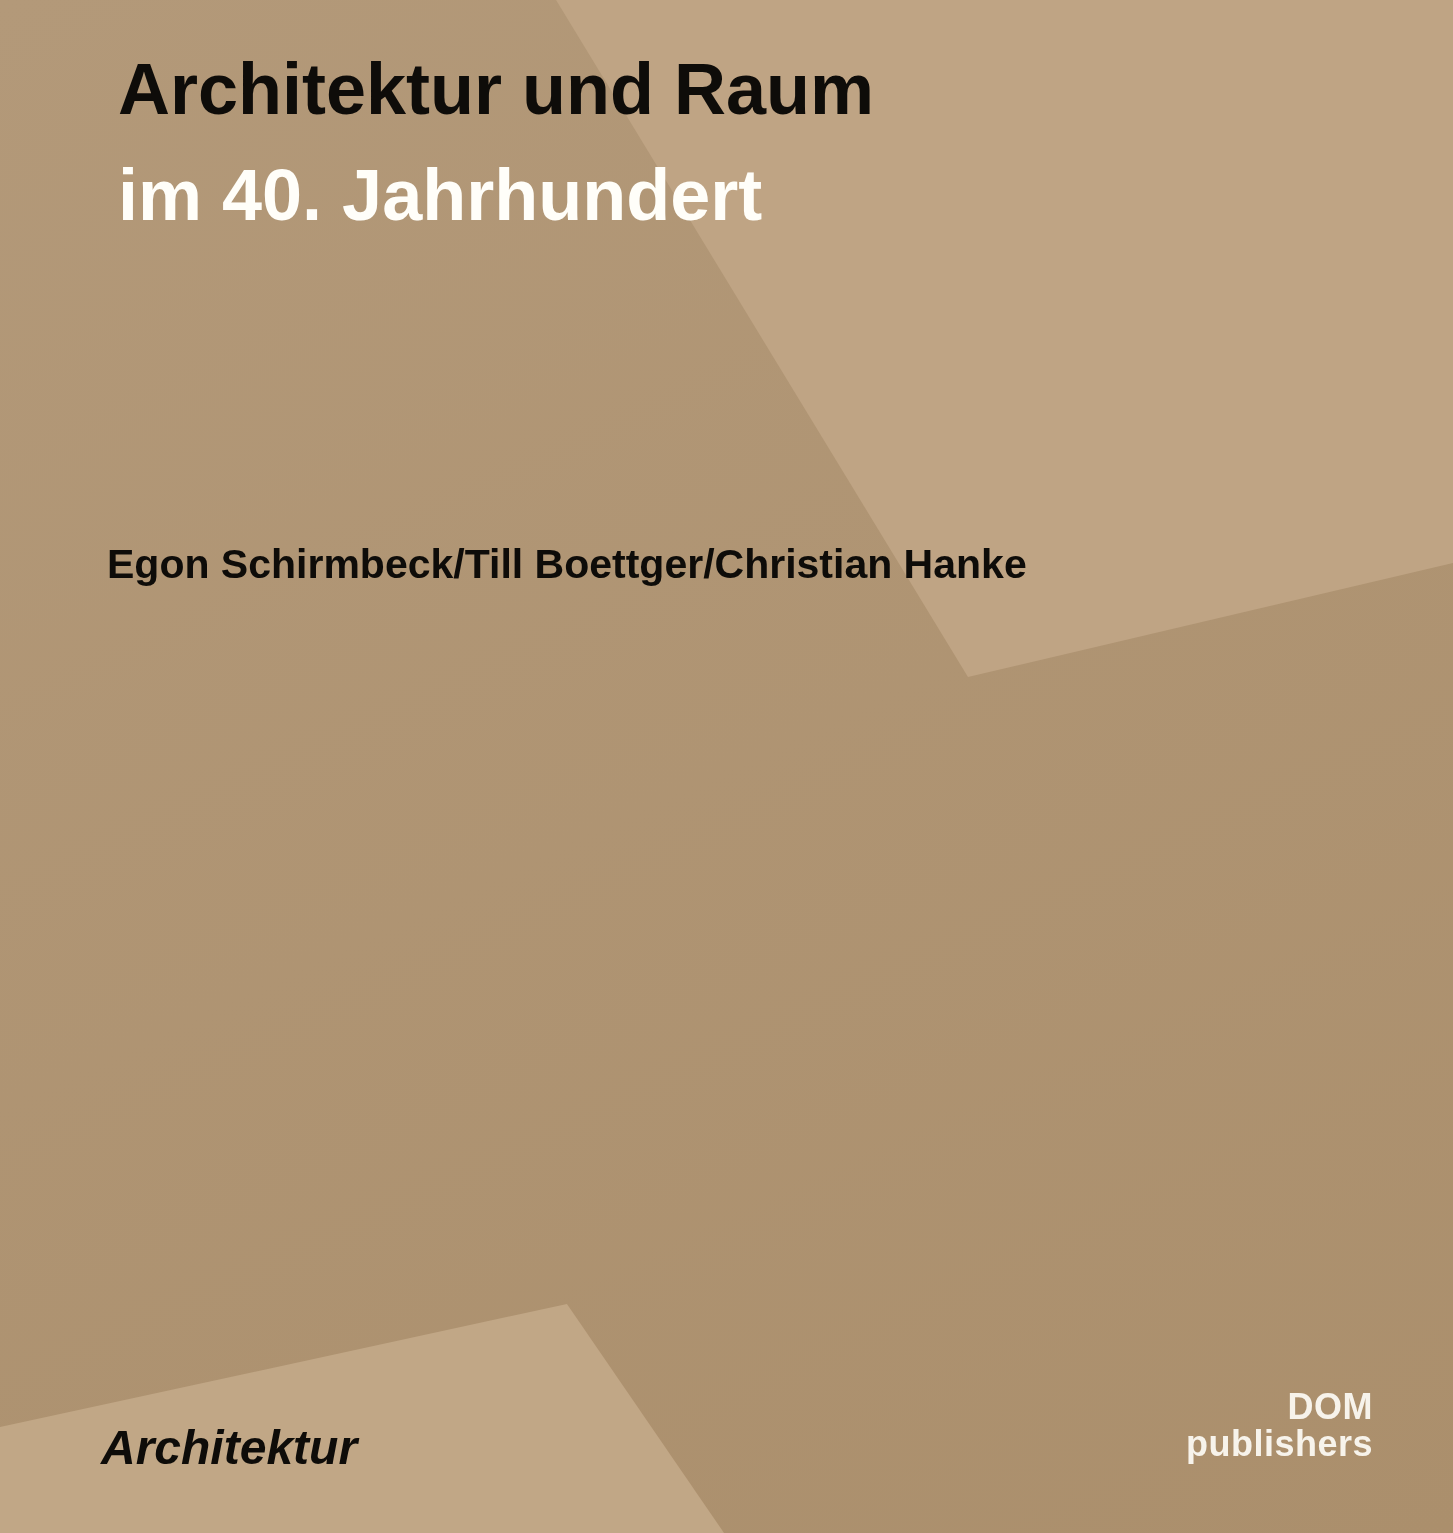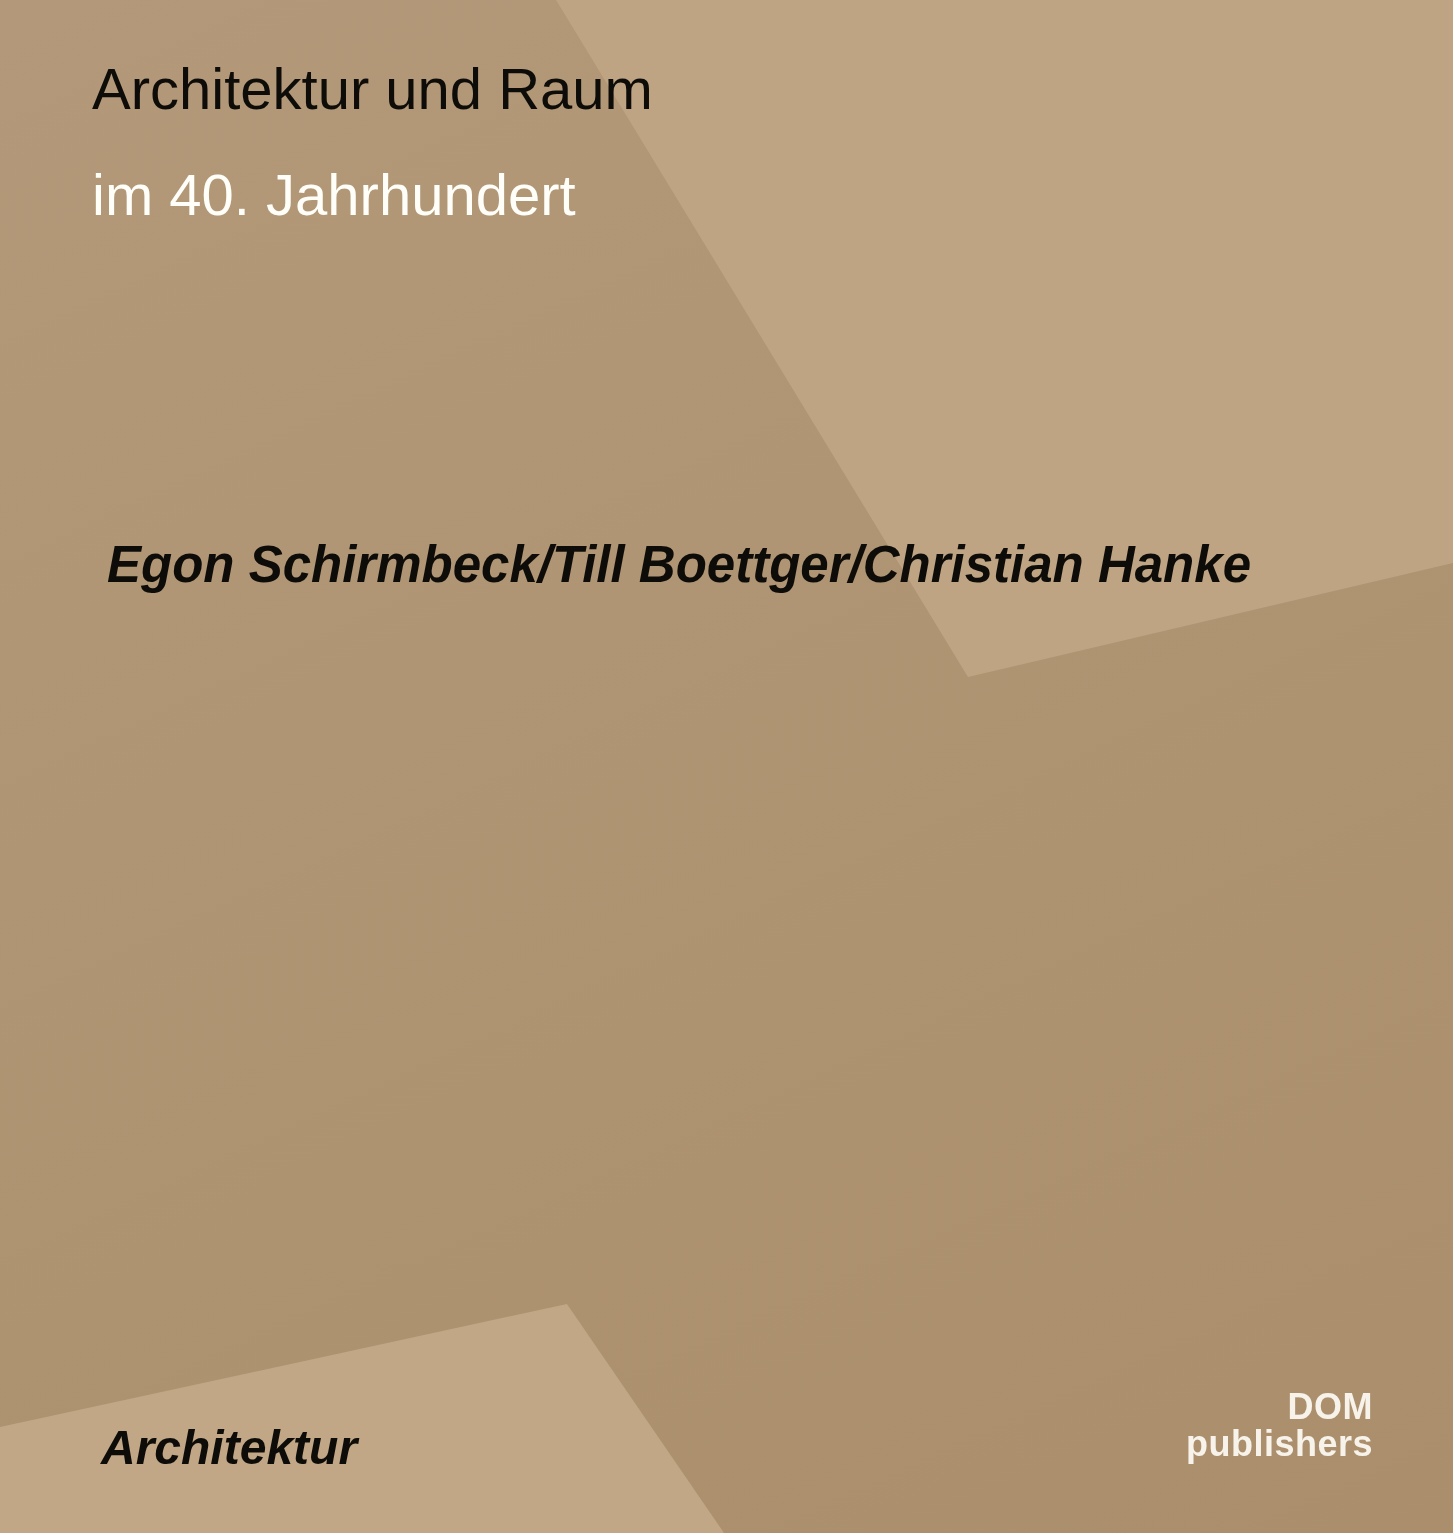--- a/index.html
+++ b/index.html
@@ -24,44 +24,43 @@
   .facet-top {
     background: var(--facet-top, #bfa484);
     clip-path: polygon(38.27% 0%, 100% 0%, 100% 36.73%, 66.62% 44.16%);
   }
   .facet-bottom-left {
     background: var(--facet-bottom-left, #c1a786);
     clip-path: polygon(0% 93.09%, 39.02% 85.06%, 49.83% 100%, 0% 100%);
   }
   .title-block {
     position: absolute;
-    left: 92px;
+    left: 118px;
     top: 36px;
-    font-size: 58px;
+    font-size: 72px;
     line-height: 106px;
-    font-weight: normal;
+    font-weight: bold;
     letter-spacing: 0;
     white-space: nowrap;
   }
   .title-main {
     color: var(--title-black, #0e0c09);
   }
   .title-sub {
     color: var(--title-white, #fffef9);
   }
   .authors-line {
     position: absolute;
     left: 107px;
     top: 544px;
-    font-size: 51px;
+    font-size: 41px;
     line-height: 41px;
     font-weight: bold;
     color: var(--title-black, #0e0c09);
     white-space: nowrap;
-    font-style: italic;
   }
   .series-label {
     position: absolute;
     left: 101px;
     top: 1424px;
     font-size: 48px;
     line-height: 48px;
     font-weight: bold;
     font-style: italic;
     color: var(--title-black, #0e0c09);

